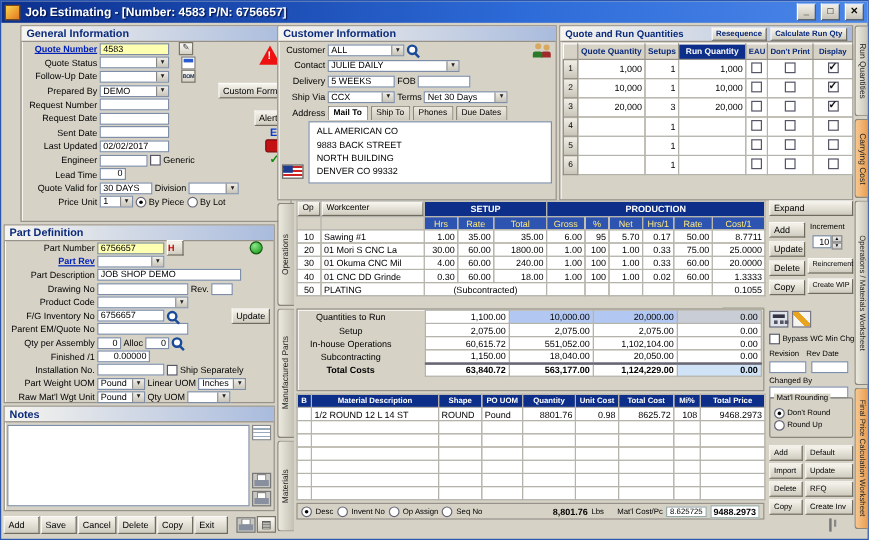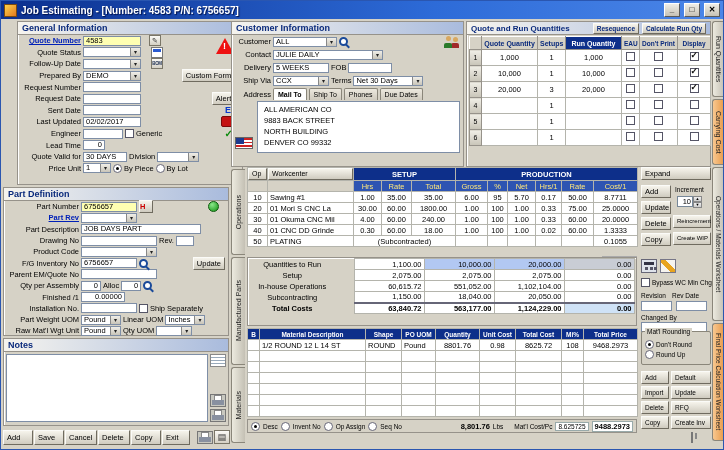--- a/index.html
+++ b/index.html
@@ -60,21 +60,21 @@
 .printer::before{content:"";position:absolute;left:3px;top:0;right:3px;height:4px;background:#fff;border:1px solid #888}
 .printer::after{content:"";position:absolute;left:1px;bottom:1px;right:1px;height:5px;background:#8890a0}
 .noteico{width:16px;height:13px;background:#fff;border:1px solid #888;background-image:repeating-linear-gradient(180deg,transparent 0 2px,#9ab 2px 3px);flex:none}
 .calcico{width:16px;height:14px;background:#dfe3ea;border:1px solid #667;position:relative;flex:none}
 .calcico::before{content:"";position:absolute;left:2px;top:2px;right:2px;height:3px;background:#334}
 .calcico::after{content:"";position:absolute;left:3px;bottom:2px;width:3px;height:3px;background:#556;box-shadow:5px 0 0 #556,9px 0 0 #556}
 .pencilico{width:16px;height:14px;border:1px solid #778;background:linear-gradient(45deg,#f6f4ee 38%,#e8a41e 38% 62%,#f6f4ee 62%);flex:none}
 
 .tbl{border-collapse:collapse;table-layout:fixed}
 .tbl td{border:1px solid #b4b4ac;font-size:7.5px;padding:0 2px;white-space:nowrap;overflow:hidden;background:#fff;height:11px}
-.tbl td.r{text-align:center}
+.tbl td.r{text-align:right}
 .tbl td.c{text-align:center}
 .hA{background:#0d2f8a !important;color:#fff;font-weight:bold;text-align:center;font-size:7.5px}
 .hB{background:#2e54b2 !important;color:#ffe87c;text-align:center;font-size:7px}
 .gray{background:#d6d2c6 !important;border-color:#c2beb2}
 
 #qtytbl td{height:16px}
 #qtytbl tr.qh td{background:#d6d2c6;color:#0a2a7c;font-weight:bold;font-size:7px;text-align:center;border:1px solid #96928a;border-top-color:#fff;border-left-color:#fff;height:13px}
 #qtytbl tr.qh td.qrh{background:#0d2f8a;color:#fff}
 #qtytbl tr.qh td.qsm{font-size:6.5px}
 #qtytbl td.num{background:linear-gradient(#f0eee6,#c8c4b8);text-align:center;font-size:7px;border-color:#96928a}
@@ -202,21 +202,21 @@
       <div class="fi yel" style="width:56px">6756657</div>
       <span class="b" style="color:#c00;font-weight:bold;width:14px;padding:0">H</span>
       <span class="greendot ml" style="margin-right:6px"></span>
     </div>
   <div class="fr">
       <span class="fl link" style="width:72px">Part Rev</span>
       <div class="fi fd" style="width:56px"></div>
     </div>
   <div class="fr">
       <span class="fl" style="width:72px">Part Description</span>
-      <div class="fi" style="width:120px">JOB DAYS PART</div>
+      <div class="fi" style="width:120px">JOB SHOP DEMO</div>
     </div>
   <div class="fr">
       <span class="fl" style="width:72px">Drawing No</span>
       <div class="fi" style="width:76px"></div>
       <span class="fl">Rev.</span>
       <div class="fi" style="width:18px"></div>
     </div>
   <div class="fr">
       <span class="fl" style="width:72px">Product Code</span>
       <div class="fi fd" style="width:76px"></div>

